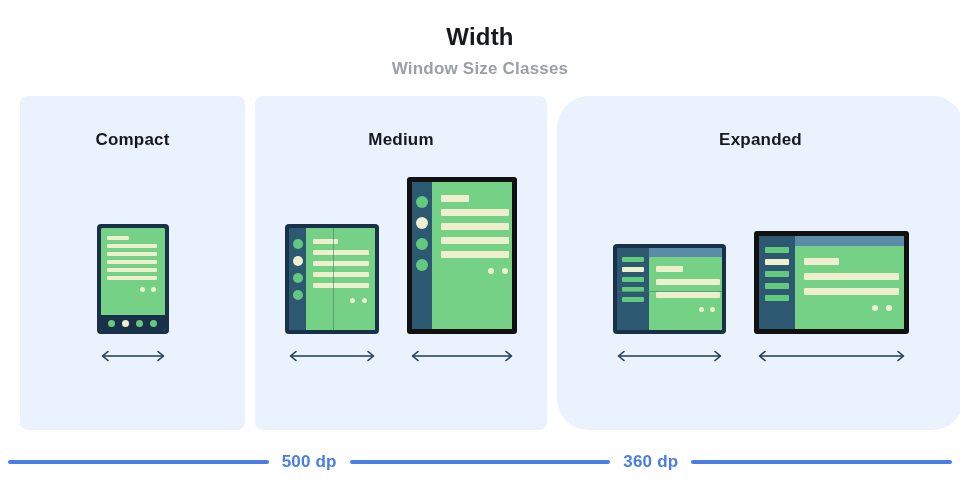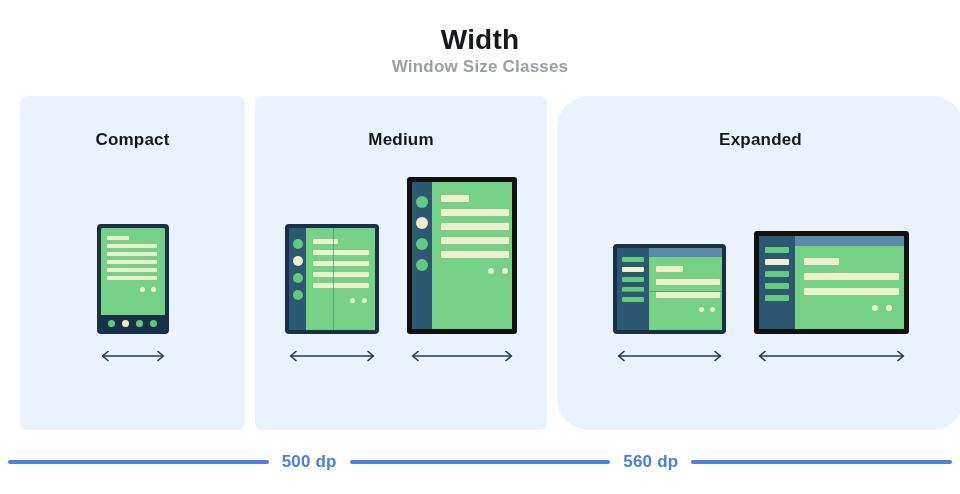--- a/index.html
+++ b/index.html
@@ -7,26 +7,26 @@
     width:960px;height:494px;
     background:#ffffff;
     font-family:"Liberation Sans", sans-serif;
     overflow:hidden;
     position:relative;
   }
 
   
   .header{ text-align:center; padding-top:22px; }
   .header .title{
-    font-size:28px; font-weight:bold; color:#17181a;
+    font-size:24px; font-weight:bold; color:#17181a;
     letter-spacing:.2px; line-height:1.25;
   }
   .header .subtitle{
     font-size:17px; font-weight:bold; color:#9aa0a6;
-    letter-spacing:.2px; 
+    letter-spacing:.2px; margin-top:7px;
   }
 
   
   .panels{
     position:absolute; left:20px; top:96px;
     width:944px; height:334px;
     display:flex; gap:10px;
   }
   .panel{
     background:#eaf2fd;
@@ -294,15 +294,15 @@
 
     </div>
   </div>
 
 </div>
 
 <div class="scale">
   <div class="line seg-a"></div>
   <div class="dp">500 dp</div>
   <div class="line seg-b"></div>
-  <div class="dp">560 dp</div>
+  <div class="dp">360 dp</div>
   <div class="line seg-d"></div>
 </div>
 
 </body></html>

